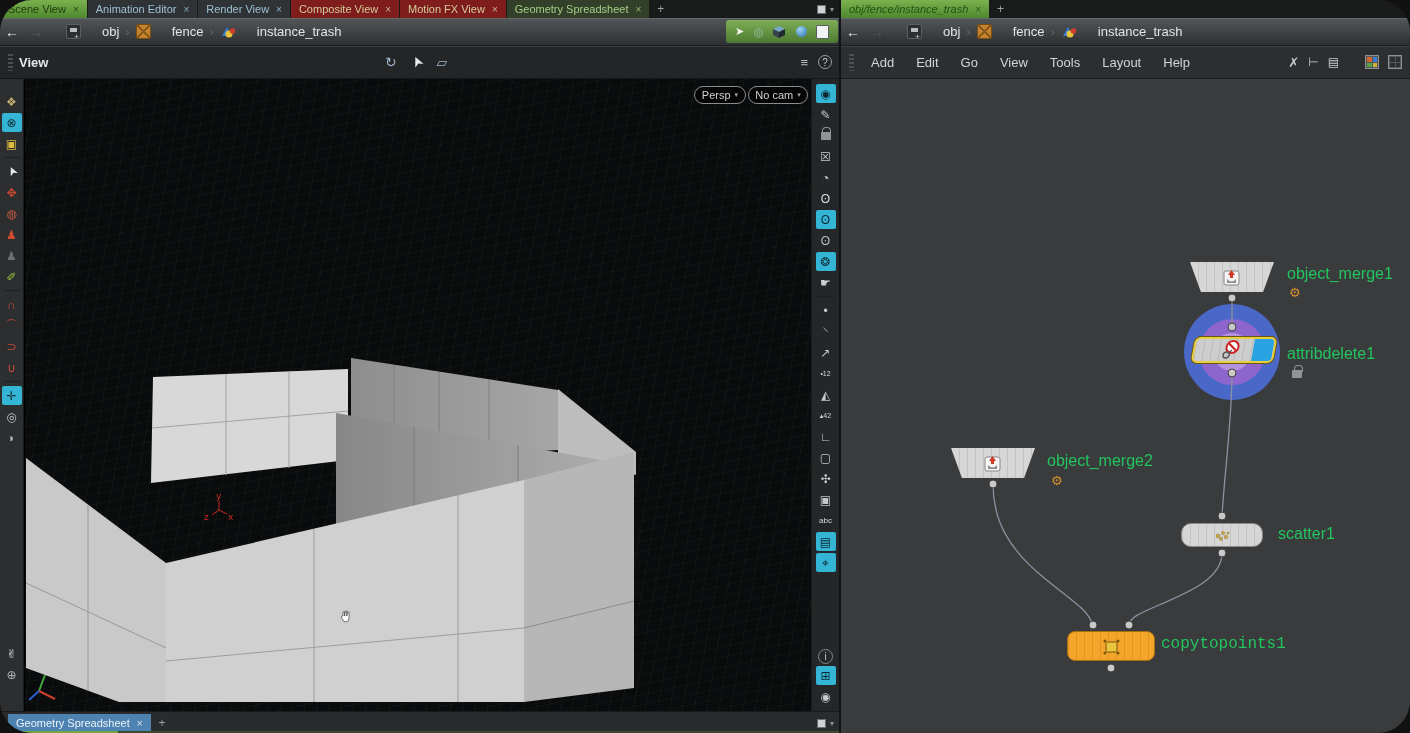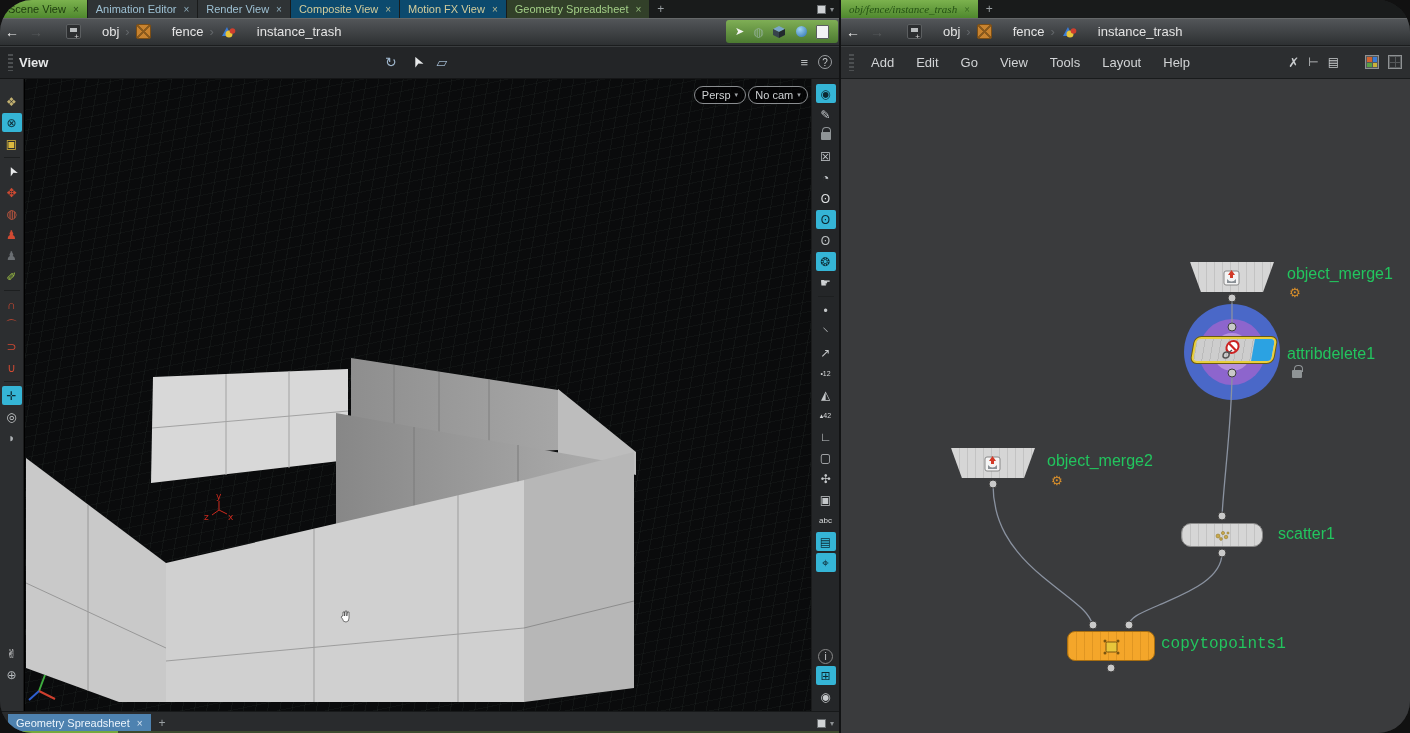--- a/index.html
+++ b/index.html
@@ -8,21 +8,21 @@
   #app { position:relative; width:1410px; height:733px; background:#232526; overflow:hidden;border-radius:32px;
          -webkit-font-smoothing:antialiased; }
   .abs { position:absolute; }
 
   
   .tabbar { display:flex; align-items:stretch; height:18px; background:#191b1b; font-size:11px; }
   .tab { display:flex; align-items:center; gap:7px; padding:0 8px; margin-right:1px; cursor:default; white-space:nowrap; }
   .tab .x { font-size:10px; opacity:.85; }
   .tab-green  { background:linear-gradient(#7cb24e,#4f882e); color:#1d3a0e; }
   .tab-dark   { background:#2f3335; color:#9dc0d3; }
-  .tab-olive  { background:#0c4a6e; color:#d3cc9b; }
+  .tab-olive  { background:#7f1d1d; color:#d3cc9b; }
   .tab-dgreen { background:#324029; color:#a3cf87; }
   .tab-blue   { background:#4e82b0; color:#eaf3fb; }
   .tab-plus { display:flex; align-items:center; padding:0 7px; color:#9aa0a3; font-size:12px; }
   .tabbar-icons { margin-left:auto; display:flex; align-items:center; gap:4px; padding-right:6px; color:#b9bcbe; }
   .sq { width:9px; height:9px; background:#cfd2d4; border:1px solid #6a6e70; display:inline-block; }
   .caret { font-size:8px; color:#8c9093; }
 
   
   .navbar { position:relative; display:flex; align-items:center; height:28px;
             background:linear-gradient(#54575a,#2d3032); border-bottom:1px solid #1b1d1e;
@@ -342,21 +342,21 @@
       <div class="abs" style="left:0;bottom:0;width:118px;height:2px;background:#74a83e;"></div>
       <div class="abs" style="left:118px;bottom:0;width:722px;height:2px;background:#3c4a2e;"></div>
     </div>
   </div>
 
   <div class="abs" style="left:839px;top:0;width:2px;height:733px;background:#121314;"></div>
 
   <div class="abs" style="left:841px;top:0;width:569px;height:733px;">
 
     <div class="tabbar">
-      <div class="tab tab-green" style="font-style:italic;color:#235013;font-family:Liberation Serif, serif;">
+      <div class="tab tab-green" style="font-style:italic;color:#235013;">
         <span>obj/fence/instance_trash</span>
         <span class="x" style="font-style:normal;">×</span>
       </div>
       <div class="tab-plus">+</div>
     </div>
 
     <div class="navbar">
       <span class="navarrow">←</span>
       <span class="navarrow dim">→</span>
       <div class="chip" style="margin-left:14px;">

